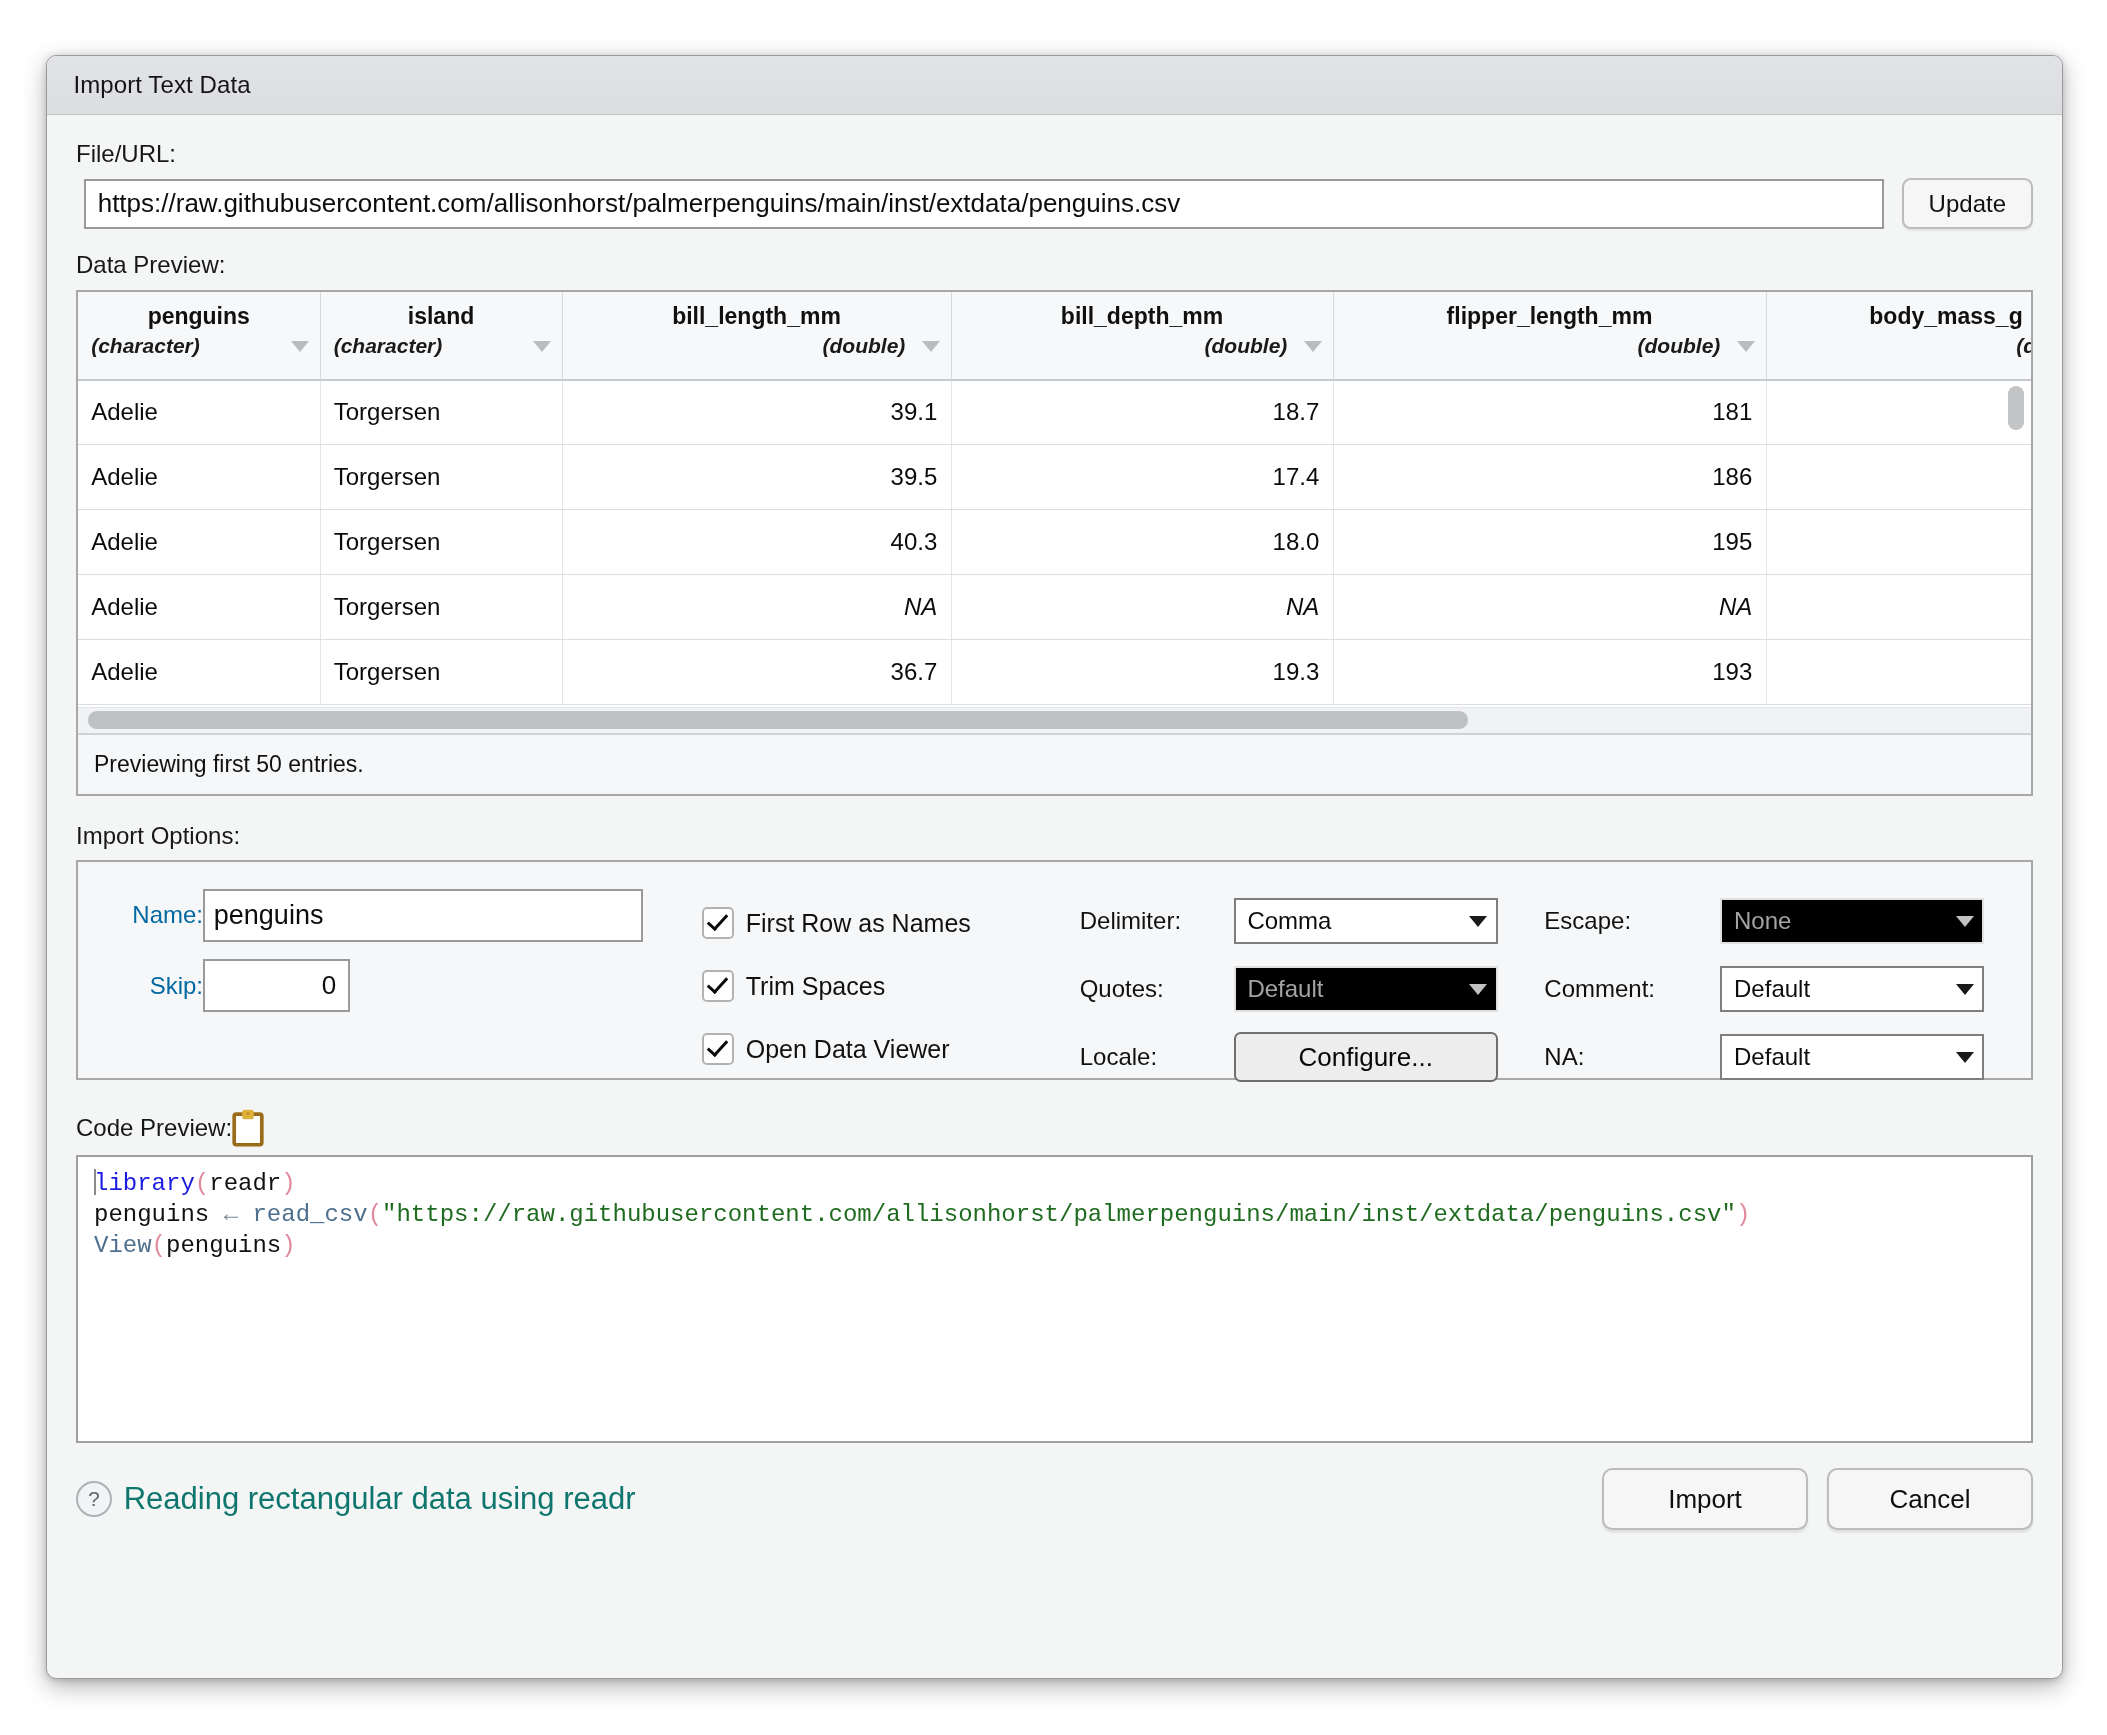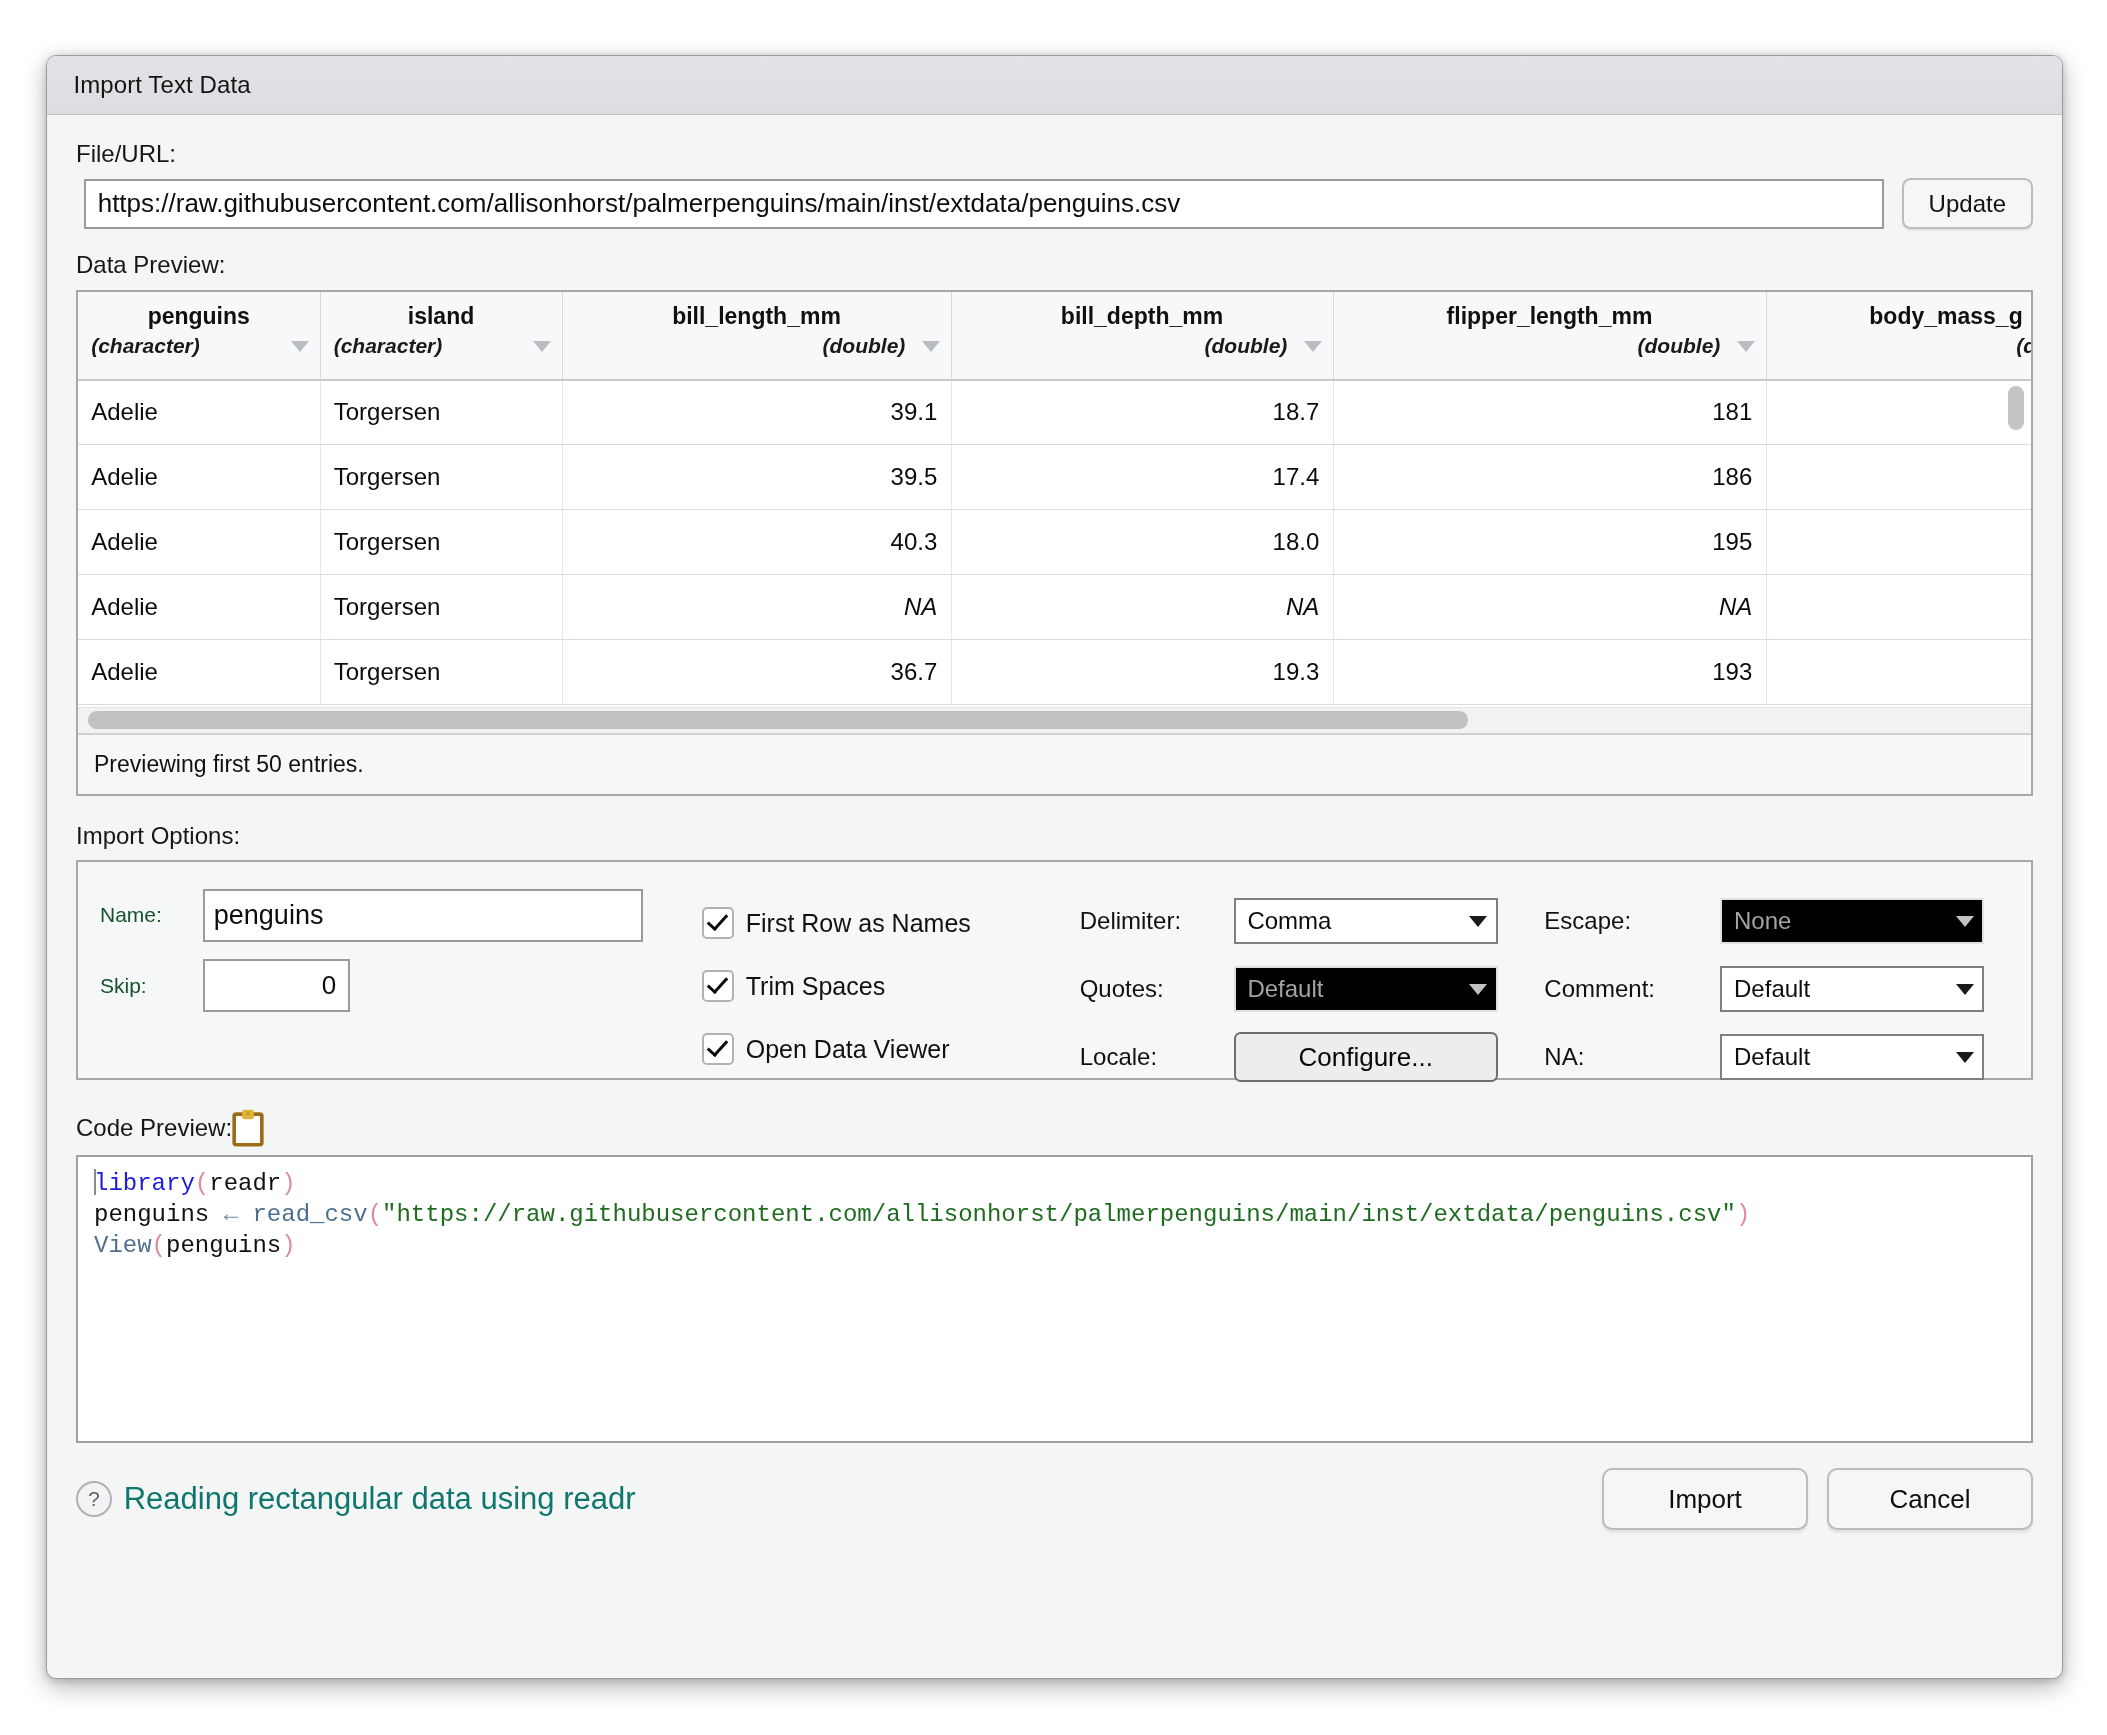--- a/index.html
+++ b/index.html
@@ -203,21 +203,21 @@
     padding: 19px 22px 19px 22px;
     display: flex;
     align-items: flex-start;
     margin-bottom: 29px;
     height: 220px;
   }
   .opt-col { display: flex; flex-direction: column; }
 
   .col-name { width: 609px; padding-top: 7.3px; }
   .nrow { display: flex; align-items: center; margin-bottom: 17.6px; }
-  .nrow .lbl { font-size: 21px; color: #14532d; width: 103px; }
+  .nrow .lbl { font-size: 24px; color: #0369a1; width: 103px; text-align: right; }
   .name-input {
     width: 440px; height: 53px;
     border: 2.2px solid #9a9a9a; background: #fff;
     font-size: 27px; color: #0d0d0d;
     display: flex; align-items: center; padding: 0 8.8px;
     box-sizing: border-box;
   }
   .skip-input {
     width: 147px; height: 53px;
     border: 2.2px solid #9a9a9a; background: #fff;

